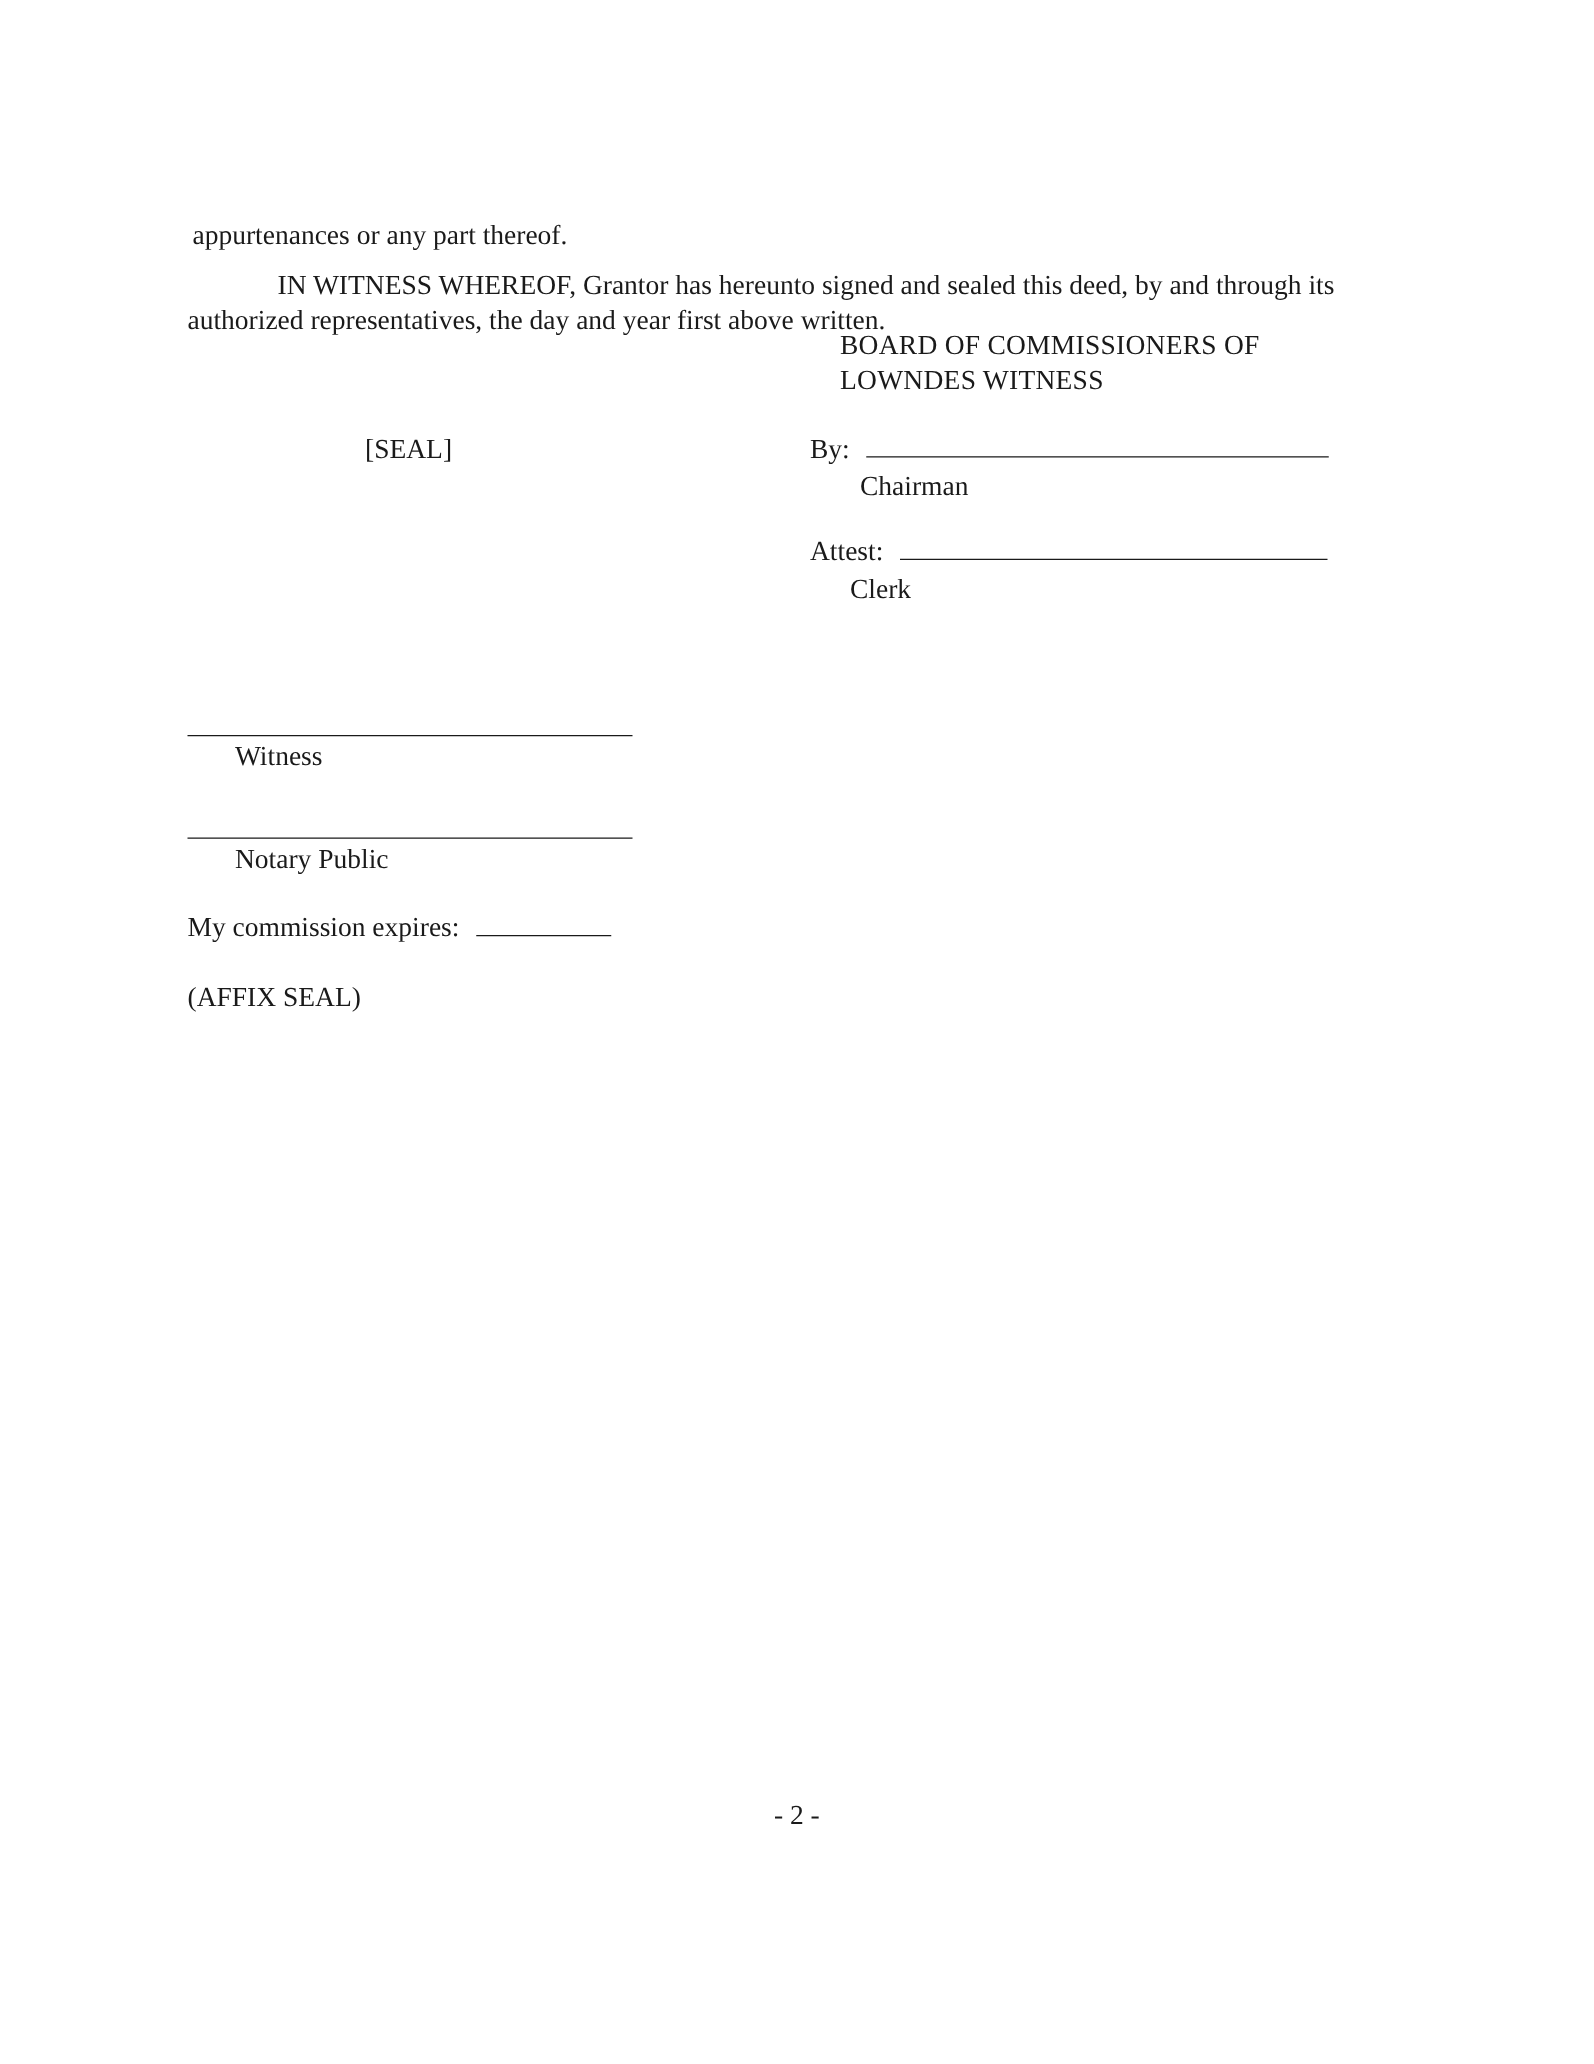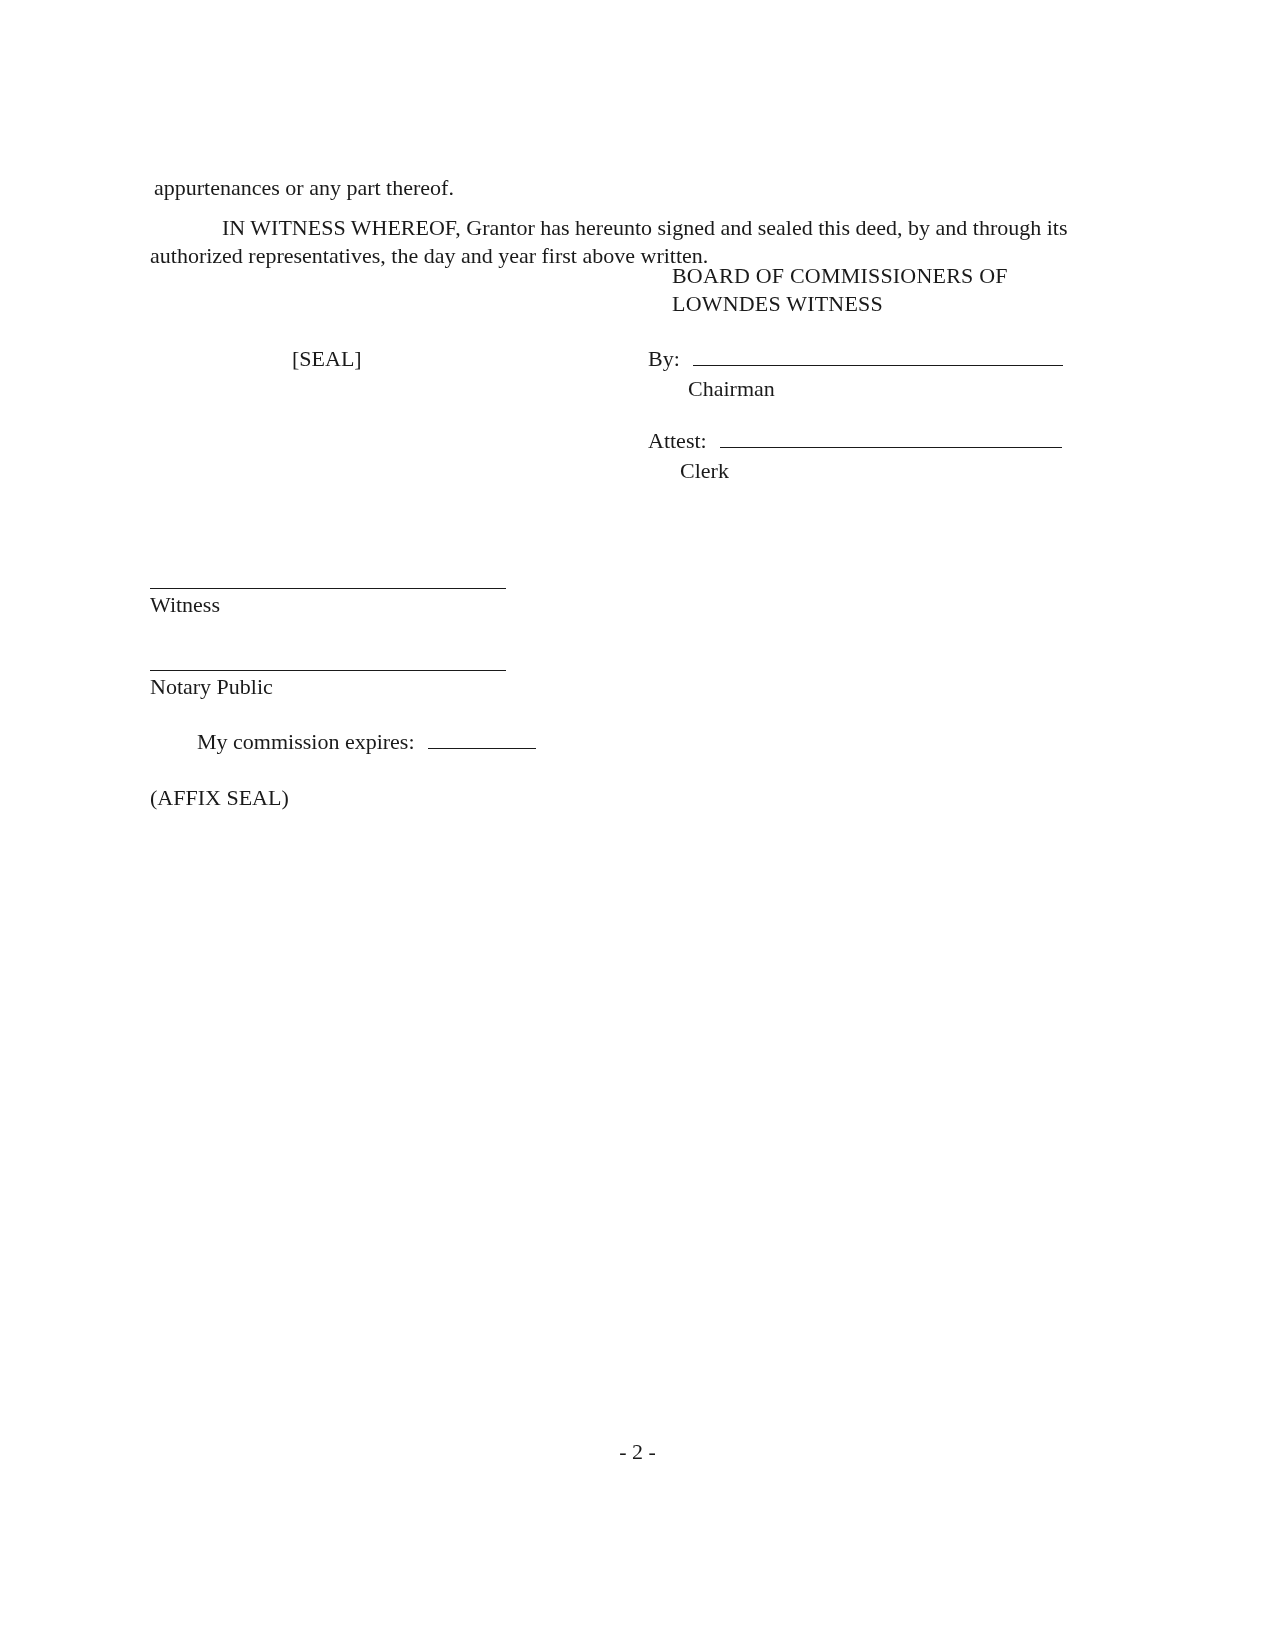--- a/index.html
+++ b/index.html
@@ -36,20 +36,21 @@
   .block-line {
     border-bottom: 1.6px solid #1a1a1a;
     height: 22px;
     width: 356px;
   }
   .caps {
     letter-spacing: 0.2px;
   }
   .label-under {
     margin-top: 2px;
+    margin-left: 38px;
   }
 </style>
 </head>
 <body>
 
 <div class="page">
 
   <div class="abs" style="top:130px; left:154px;margin-top:44px;">appurtenances or any part thereof.</div>
 
   <div class="abs para indent" style="top:190px; left:150px;margin-top:24px;">IN WITNESS WHEREOF, Grantor has hereunto signed and sealed this deed, by and through its authorized representatives, the day and year first above written.</div>
@@ -81,21 +82,21 @@
   <div class="abs" style="top:566px; left:150px;">
     <div class="block-line"></div>
     <div class="label-under">Witness</div>
   </div>
 
   <div class="abs" style="top:648px; left:150px;">
     <div class="block-line"></div>
     <div class="label-under">Notary Public</div>
   </div>
 
-  <div class="abs" style="top:728px; left:150px;margin-left:47px;">
+  <div class="abs" style="top:728px; left:150px;">
     <span>My commission expires:</span>
     <span class="sig-line" style="width:108px; margin-left:8px;"></span>
   </div>
 
   <div class="abs" style="top:784px; left:150px;">(AFFIX SEAL)</div>
 
   <div class="abs" style="top:1438px; left:0; width:1275px; text-align:center;">- 2 -</div>
 
 </div>
 

